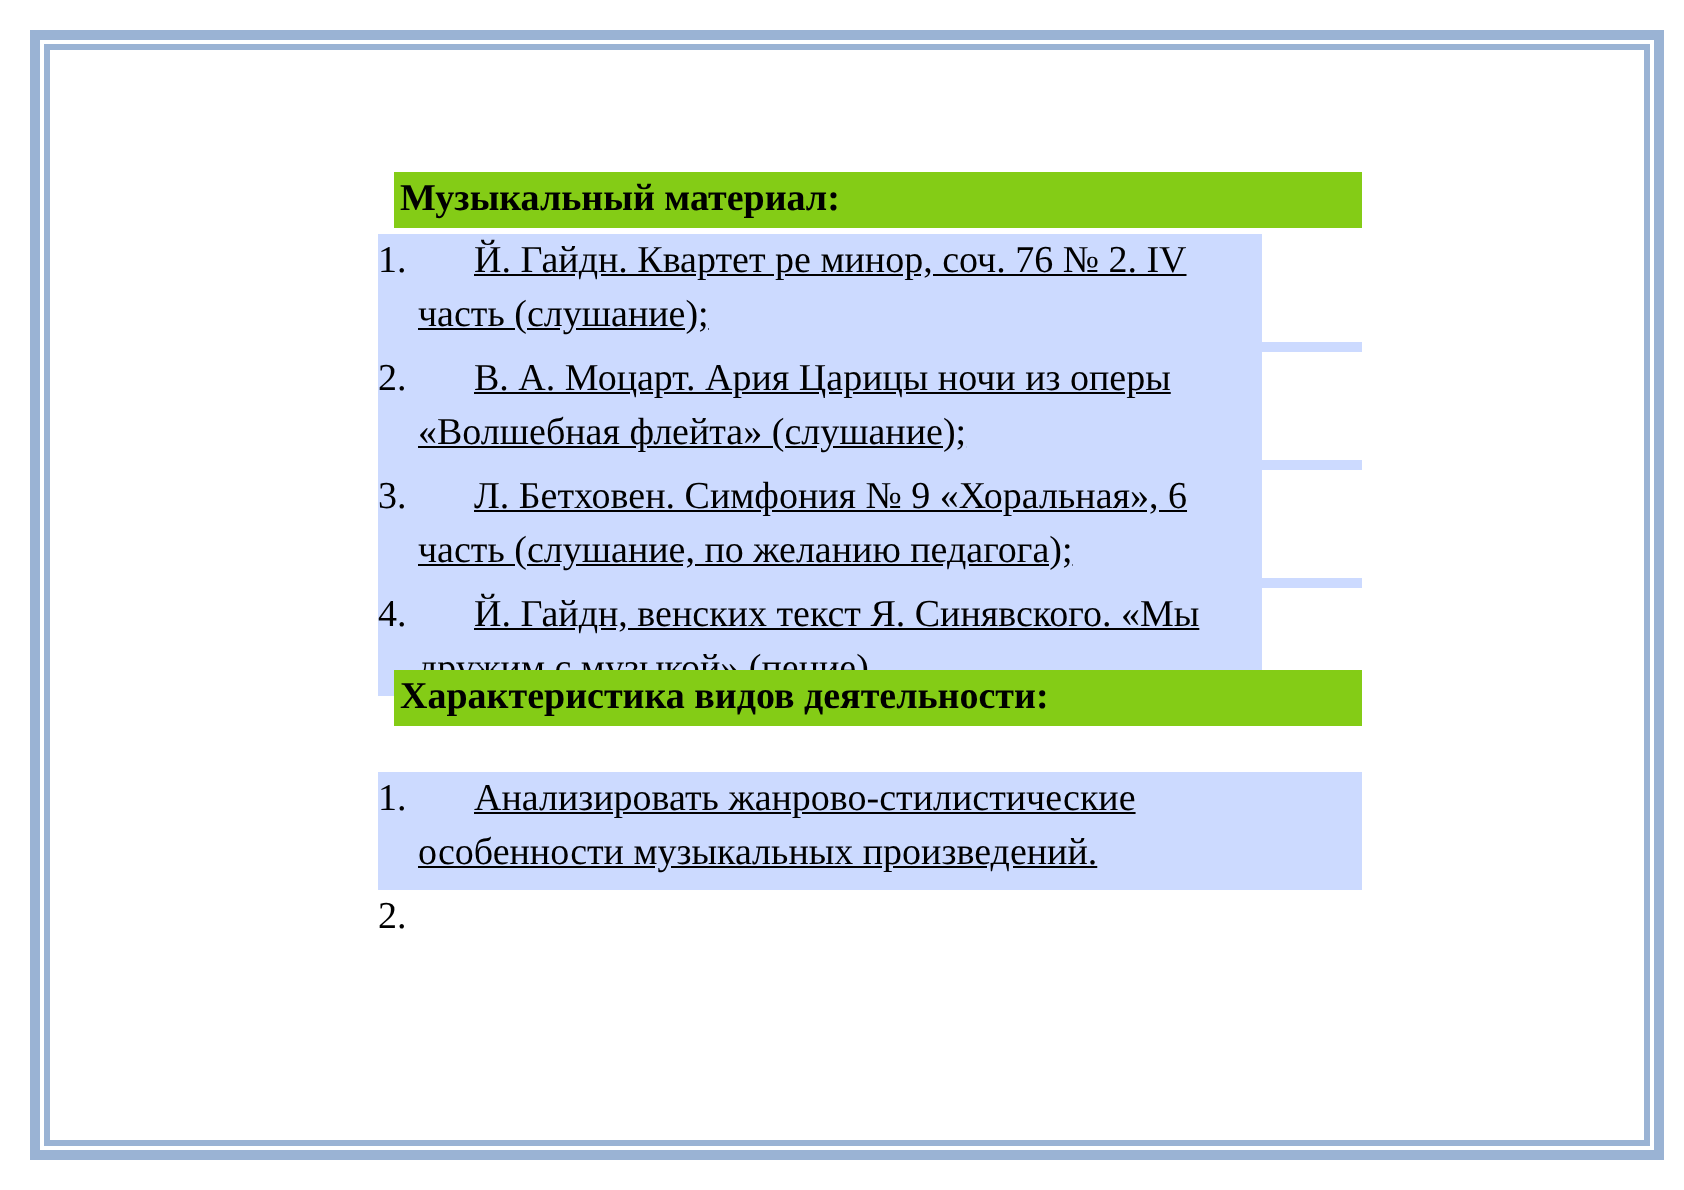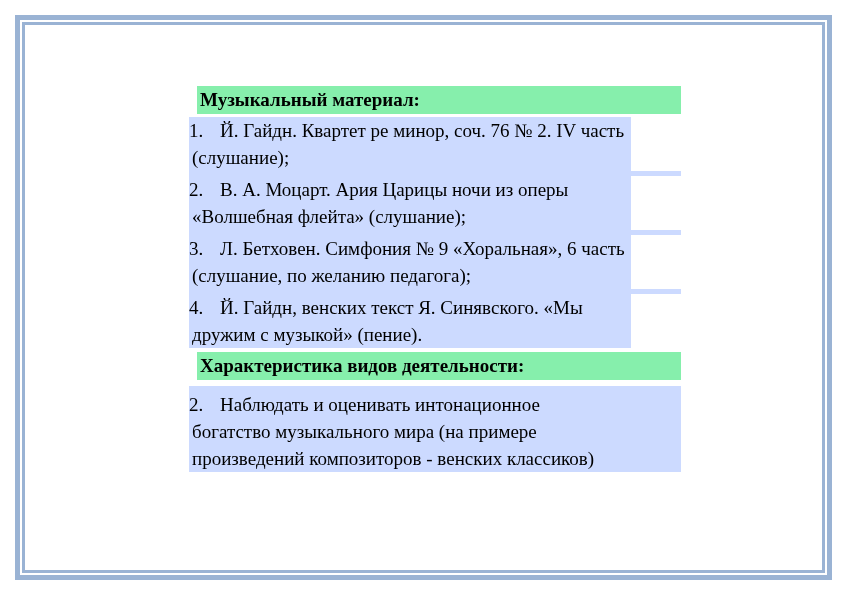--- a/index.html
+++ b/index.html
@@ -2,27 +2,27 @@
 <html><head>
 <meta charset="utf-8">
 <style>
   html, body { margin:0; padding:0; }
   body { width:842px; height:595px; background:#ffffff; position:relative; overflow:hidden;
          font-family:"Liberation Serif", "DejaVu Serif", serif; color:#000; }
   .frame-outer { position:absolute; left:15px; top:15px; width:817px; height:565px;
                  box-sizing:border-box; border:5px solid #9ab3d4; }
   .frame-inner { position:absolute; left:22px; top:22px; width:803px; height:551px;
                  box-sizing:border-box; border:3px solid #9ab3d4; }
-  .hl { background:#86efac; }
+  .hl { background:#84cc16; }
   .heading { position:absolute; font-weight:bold; font-size:19px; line-height:28px;
              padding-left:3px; box-sizing:border-box; }
   .list { position:absolute; left:189px; width:492px; font-size:19px; }
   .item { background:#ccdaff; padding:0 0 0 0; line-height:27px; position:relative; }
   .item .num { position:absolute; left:0; top:0; }
-  .item .text { display:block; padding-left:3px; text-indent:28px; }
+  .item .text { display:block; padding-left:20px; text-indent:28px;text-decoration:underline; }
   .gap { height:5px; background:#ccdaff; }
 </style>
 </head>
 <body>
 
 <div class="frame-outer"></div>
 <div class="frame-inner"></div>
 
 <div class="heading hl" style="left:197px; top:86px; width:484px;">Музыкальный материал:</div>
 
@@ -41,24 +41,24 @@
     <span class="num">3.</span>
     <span class="text">Л. Бетховен. Симфония № 9 «Хоральная», 6 часть (слушание, по желанию педагога);</span>
   </div>
   <div class="gap"></div>
   <div class="item" style="width:442px;">
     <span class="num">4.</span>
     <span class="text">Й. Гайдн, венских текст Я. Синявского. «Мы дружим с музыкой» (пение).</span>
   </div>
 </div>
 
-<div class="heading hl" style="left:197px; top:352px; width:484px;">Характеристика видов деятельности:</div>
+<div class="heading hl" style="left:197px; top:335px; width:484px;">Характеристика видов деятельности:</div>
 
 <div class="list" style="top:386px;">
   <div class="item" style="width:492px;">
     <span class="num">1.</span>
+    <span class="text" style="width:420px;">Анализировать жанрово-стилистические особенности музыкальных произведений.</span>
   </div>
   <div class="gap"></div>
   <div class="item" style="width:492px;">
     <span class="num">2.</span>
-    <span class="text" style="width:420px;">Наблюдать и оценивать интонационное богатство музыкального мира (на примере произведений композиторов - венских классиков)</span>
   </div>
 </div>
 
 </body></html>

